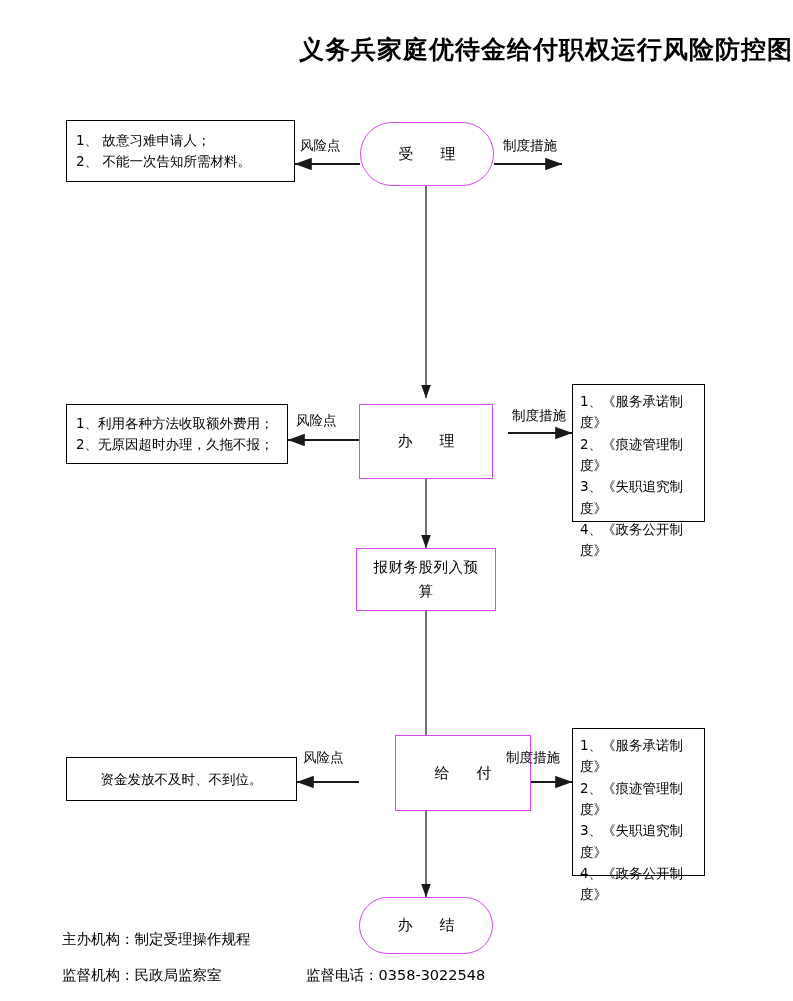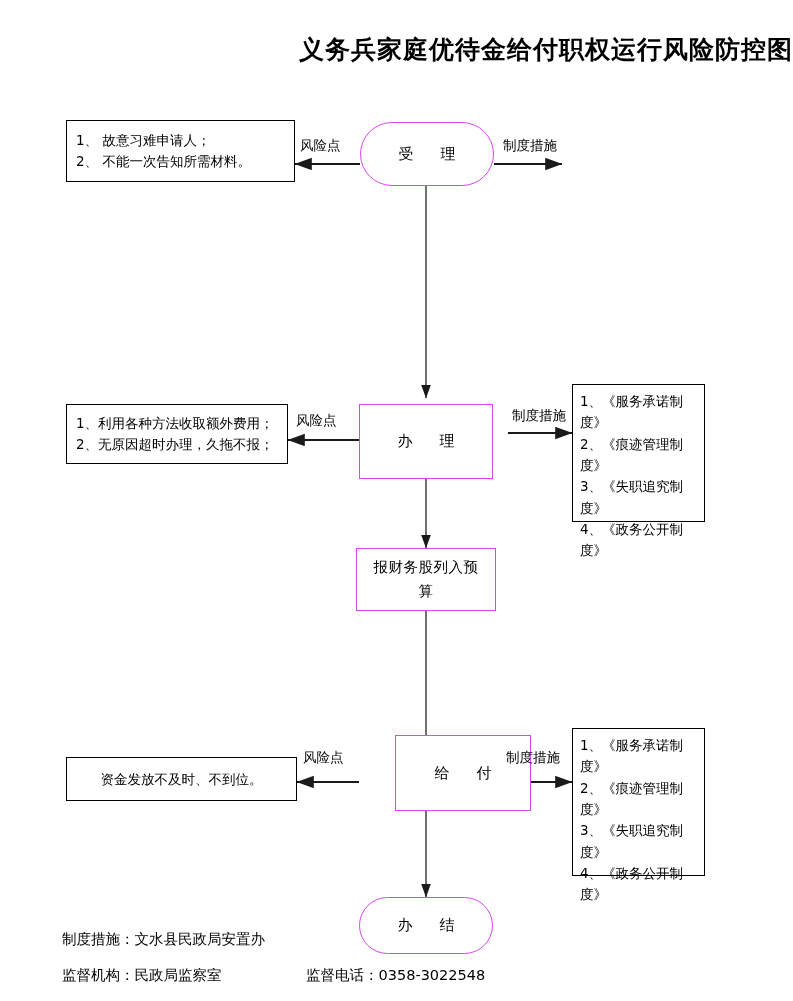--- a/index.html
+++ b/index.html
@@ -215,17 +215,17 @@
     <span class="mi">1、《服务承诺制度》</span>
     <span class="mi">2、《痕迹管理制度》</span>
     <span class="mi">3、《失职追究制度》</span>
     <span class="mi">4、《政务公开制度》</span>
   </div>
 
   <div class="node stadium" style="left:359px; top:897px; width:134px; height:57px;">
     <span class="node-text">办 结</span>
   </div>
 
-  <div class="footer foot-1">制度措施：文水县民政局安置办</div>
+  <div class="footer foot-1">主办机构：制定受理操作规程</div>
   <div class="footer foot-2">监督机构：民政局监察室</div>
   <div class="footer foot-3">监督电话：0358-3022548</div>
 
 </div>
 
 </body></html>

